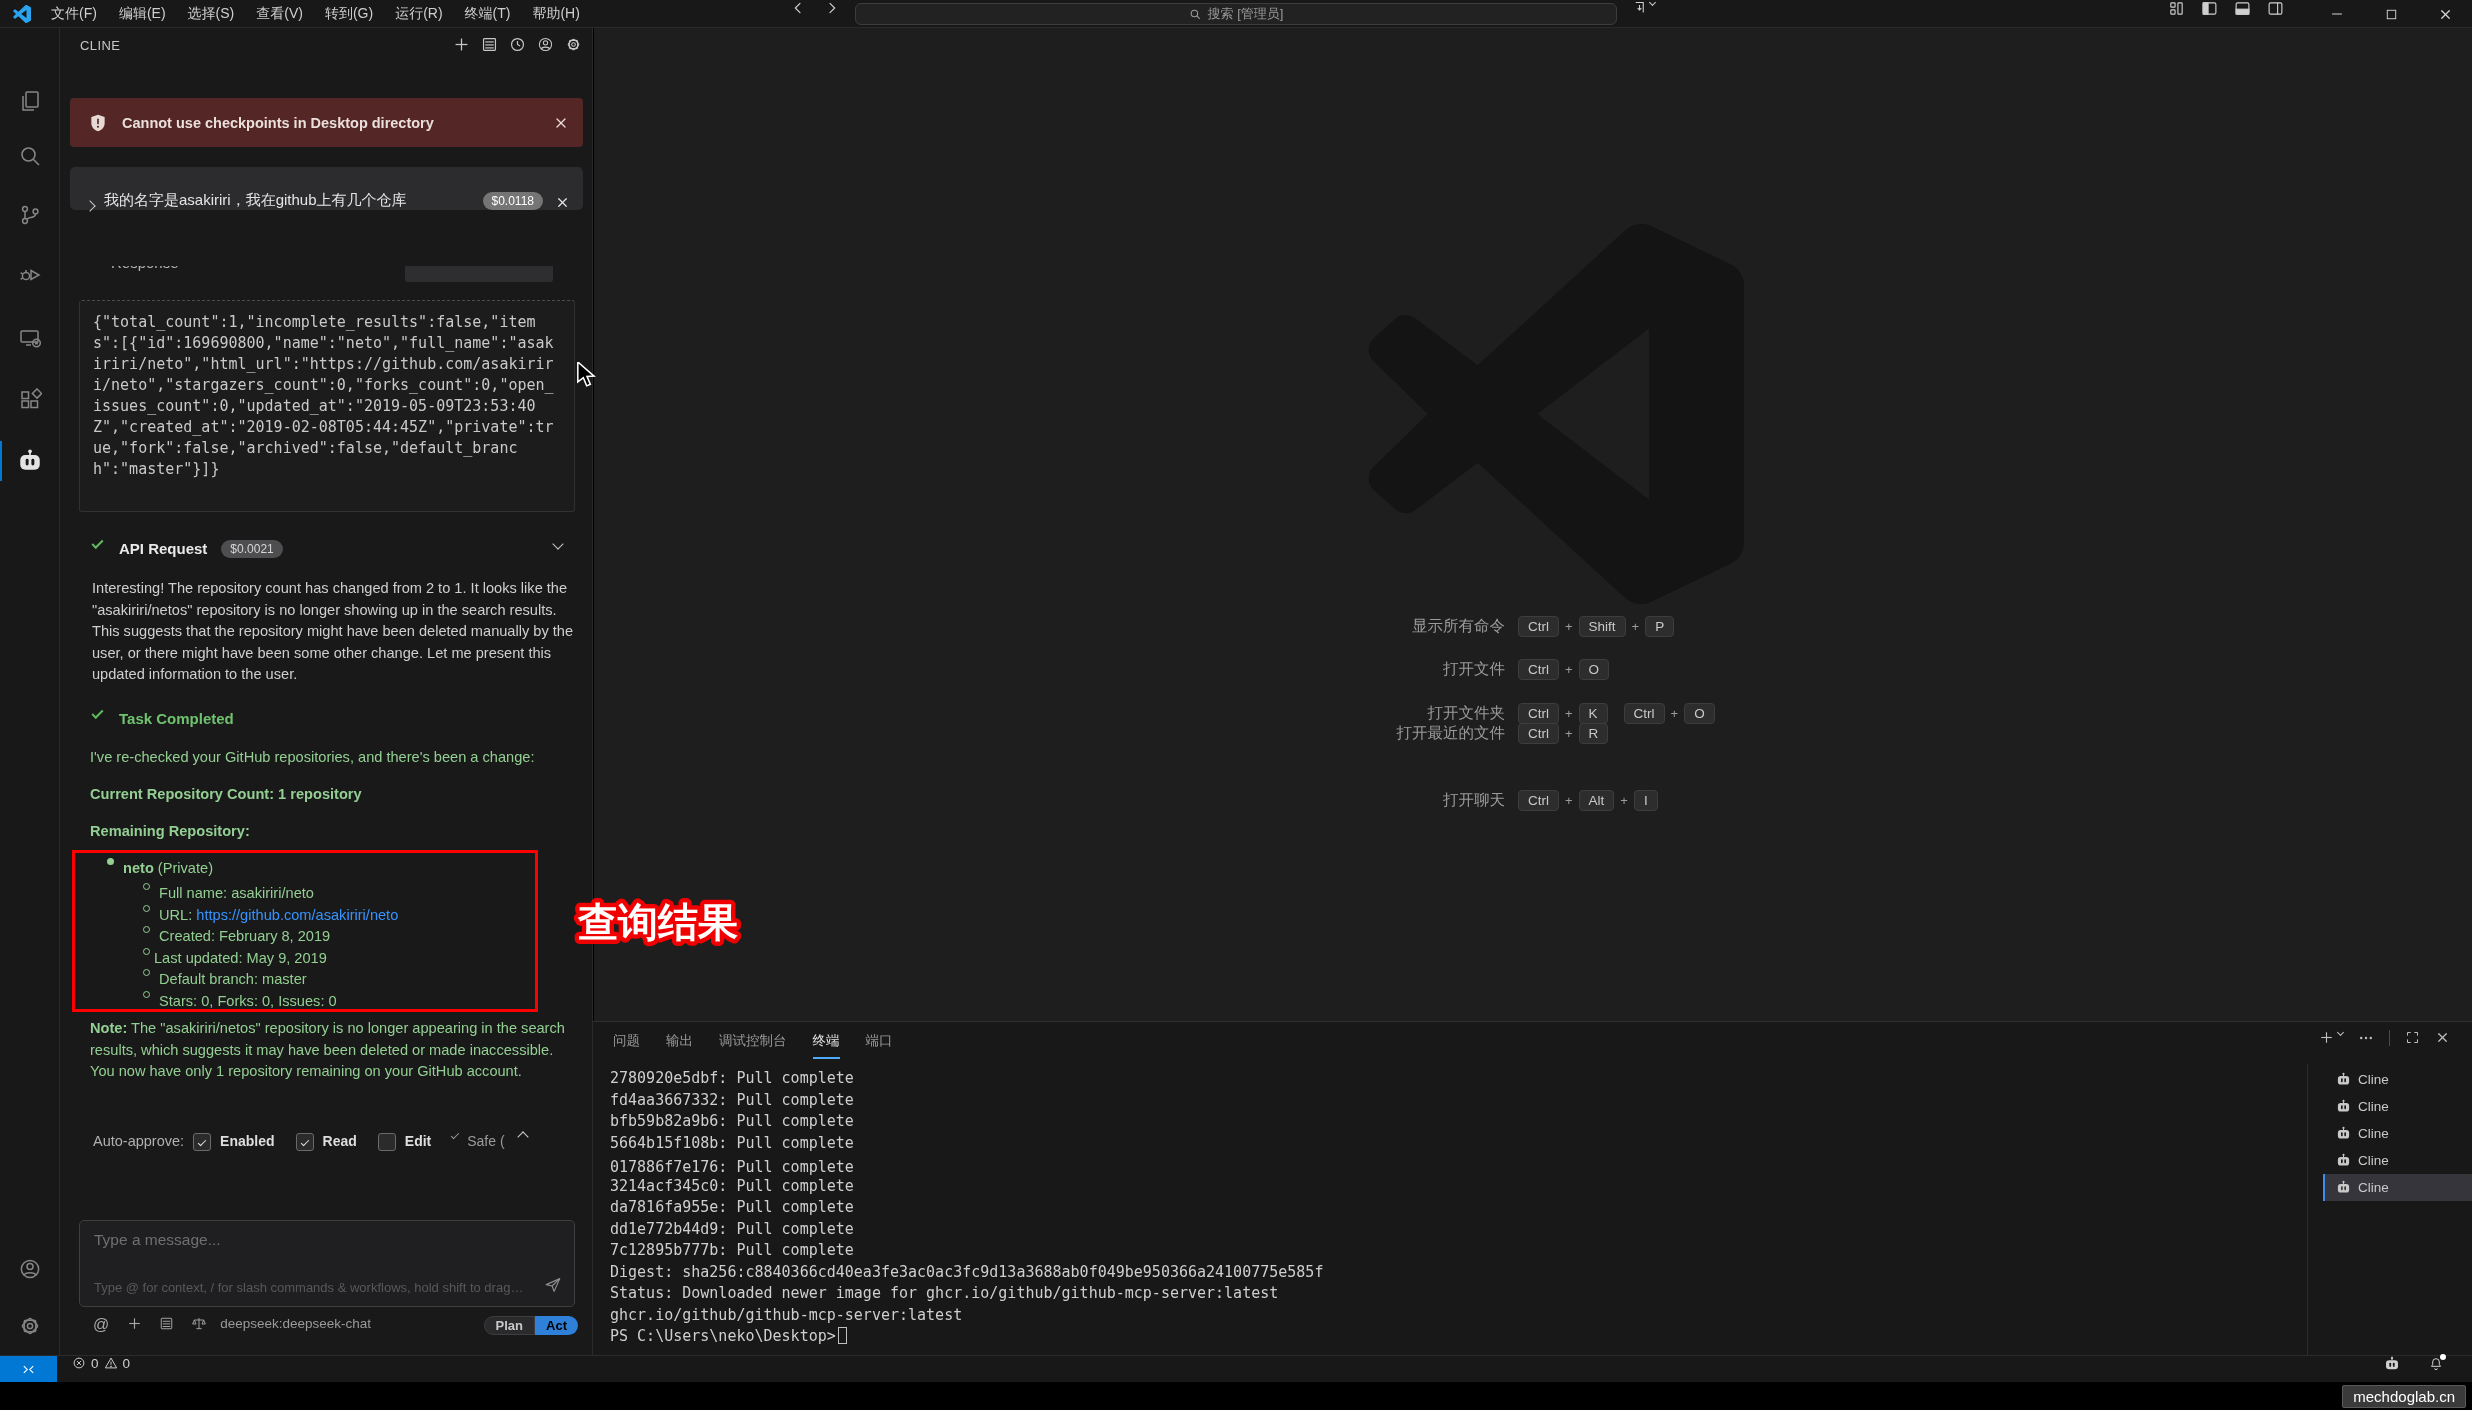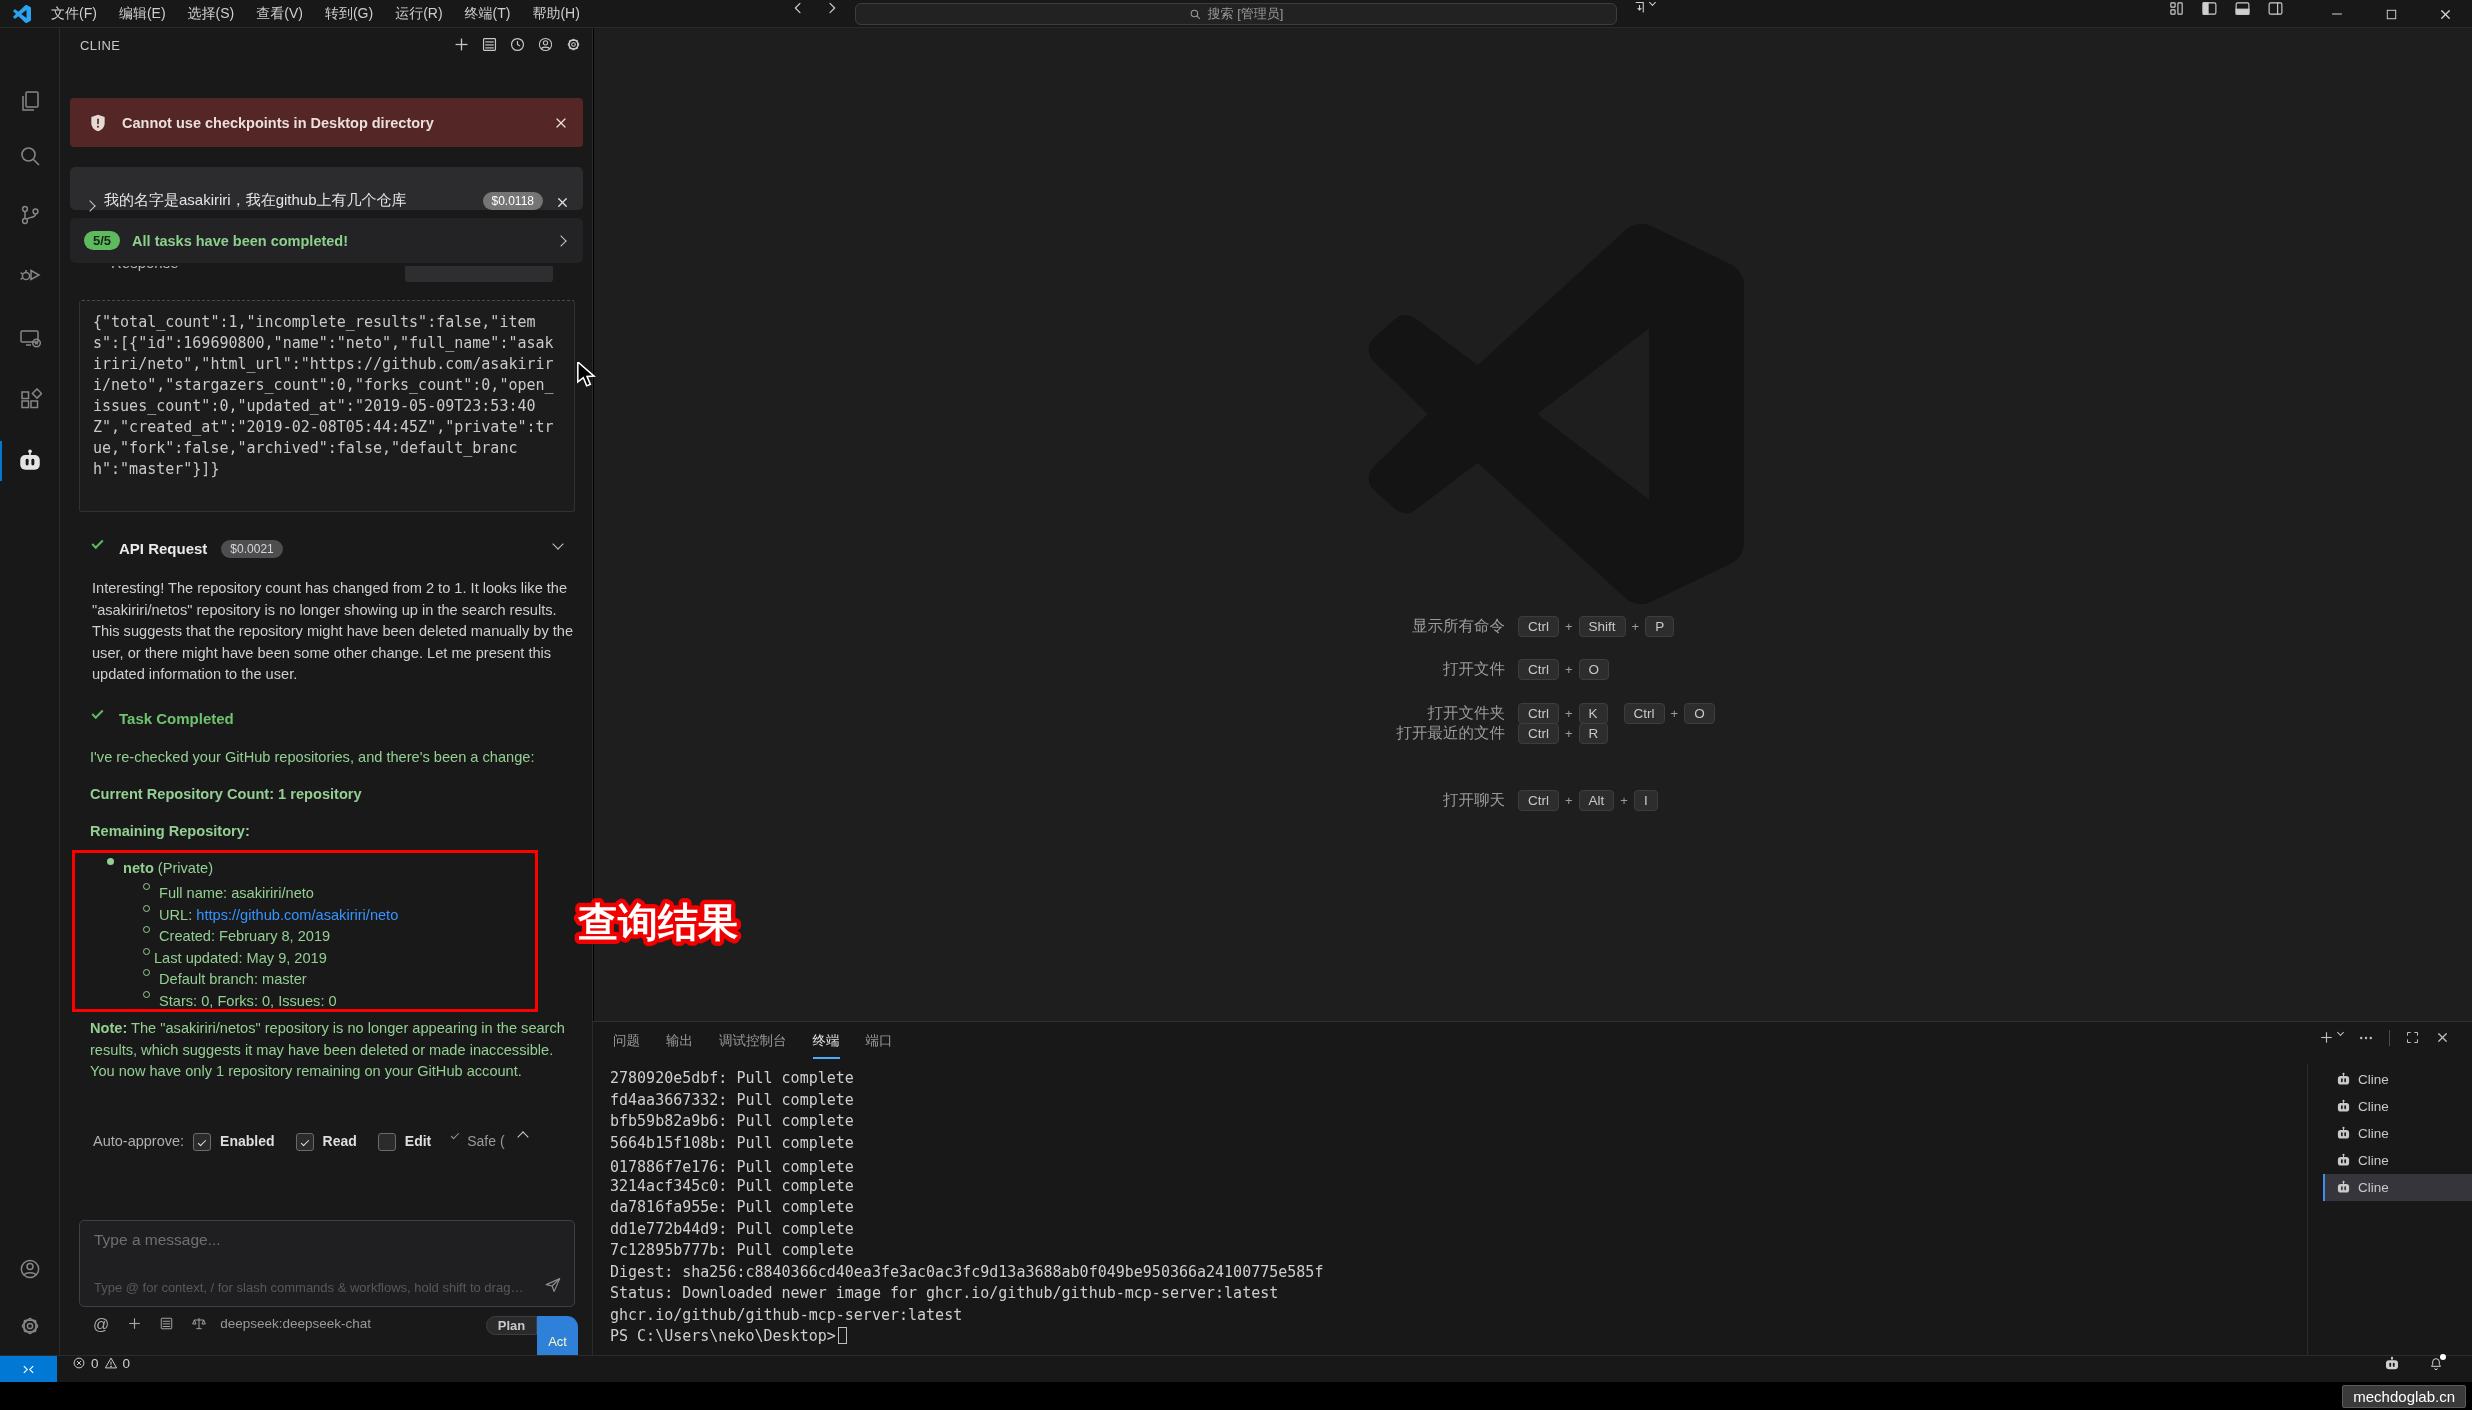--- a/index.html
+++ b/index.html
@@ -269,25 +269,20 @@
 
     <div class="abs" id="taskcard">
       <span class="chev r" style="margin:0 10px 0 16px;color:#c7c7c7"></span>
       <span style="font-size:15px;white-space:nowrap;overflow:hidden;text-overflow:ellipsis;max-width:340px">我的名字是asakiriri，我在github上有几个仓库</span>
       <span class="pill" style="position:absolute;right:40px;background:#757575;color:#fff">$0.0118</span>
       <svg style="position:absolute;right:13px" width="15" height="15" viewBox="0 0 20 20">
           <use href="#xicon"></use>
         </svg>
     </div>
 
-    <div class="abs" id="progresscard">
-      <span class="pill" style="margin-left:14px;background:#5fb95f;color:#12290f;font-weight:bold;font-size:13px">5/5</span>
-      <span style="margin-left:12px;color:#8cd08c;font-weight:bold;font-size:14.5px">All tasks have been completed!</span>
-      <span class="chev r" style="position:absolute;right:18px;color:#c7c7c7"></span>
-    </div>
 
     <div class="abs" id="scrollwrap">
 
       <div class="sw flex" style="left:36px;top:-12px;gap:9px;color:#b5b5b5">
         <span class="chev d" style="width:6px;height:6px"></span>
         <span style="font-size:15px">Response</span>
       </div>
       <div class="sw flex" style="left:345px;top:-12px;width:148px;height:28px;background:#2e2e31;border-radius:3px;justify-content:center;gap:10px;color:#b9b9b9">
         <span style="font-size:12.5px">Plain Text</span>
         <span class="chev d" style="width:5px;height:5px"></span>
@@ -387,21 +382,21 @@
           <line x1="5" y1="10.5" x2="15" y2="10.5"></line>
           <line x1="5" y1="14" x2="15" y2="14"></line>
         </svg>
       <svg style="margin-left:17px" width="16" height="16" viewBox="0 0 24 24" fill="none" stroke="currentColor" stroke-width="1.4">
           <path d="M12 3v16M8 19h8M5 6h14"></path>
           <path d="M5 6l-2.5 6h5zM19 6l-2.5 6h5z"></path>
         </svg>
       <span style="margin-left:13px;font-size:13.5px;color:#9a9a9a">deepseek:deepseek-chat</span>
       <div class="flex" style="position:absolute;right:15px;height:21px">
         <span style="background:#2a2a2d;border:1px solid #3e3e3e;color:#c9c9c9;font-size:13px;font-weight:bold;padding:1px 11px;border-radius:11px 0 0 11px">Plan</span>
-        <span style="background:#2f80d9;color:#fef9c3;font-size:13px;font-weight:normal;padding:18px 11px;border-radius:0 11px 11px 0">Act</span>
+        <span style="background:#2f80d9;color:#000000;font-size:13px;font-weight:bold;padding:2px 11px;border-radius:0 11px 11px 0">Act</span>
       </div>
     </div>
   </div>
 
   <div class="abs" id="editor">
     <svg class="abs" style="left:770px;top:196px" width="380" height="380" viewBox="0 0 100 100" fill="#141414">
         <use href="#vsc"></use>
       </svg>
 
     <div class="sc-row" style="top:584px">

